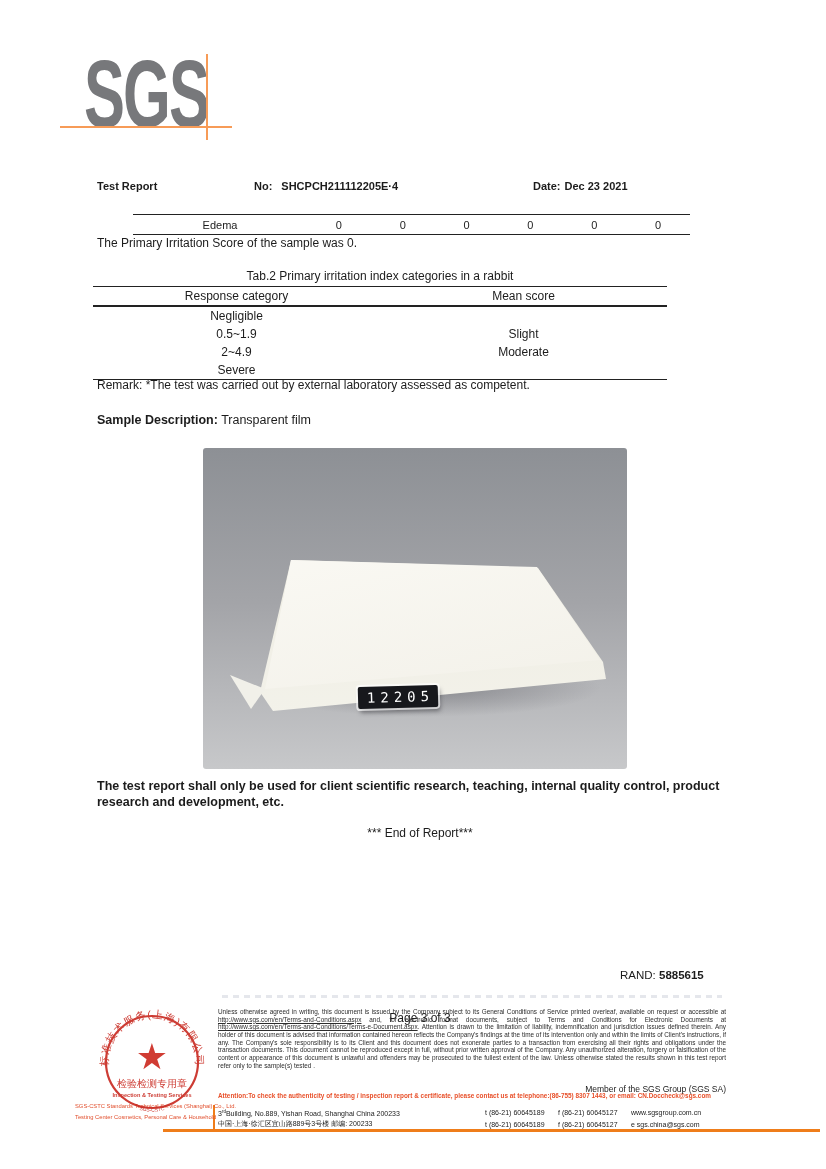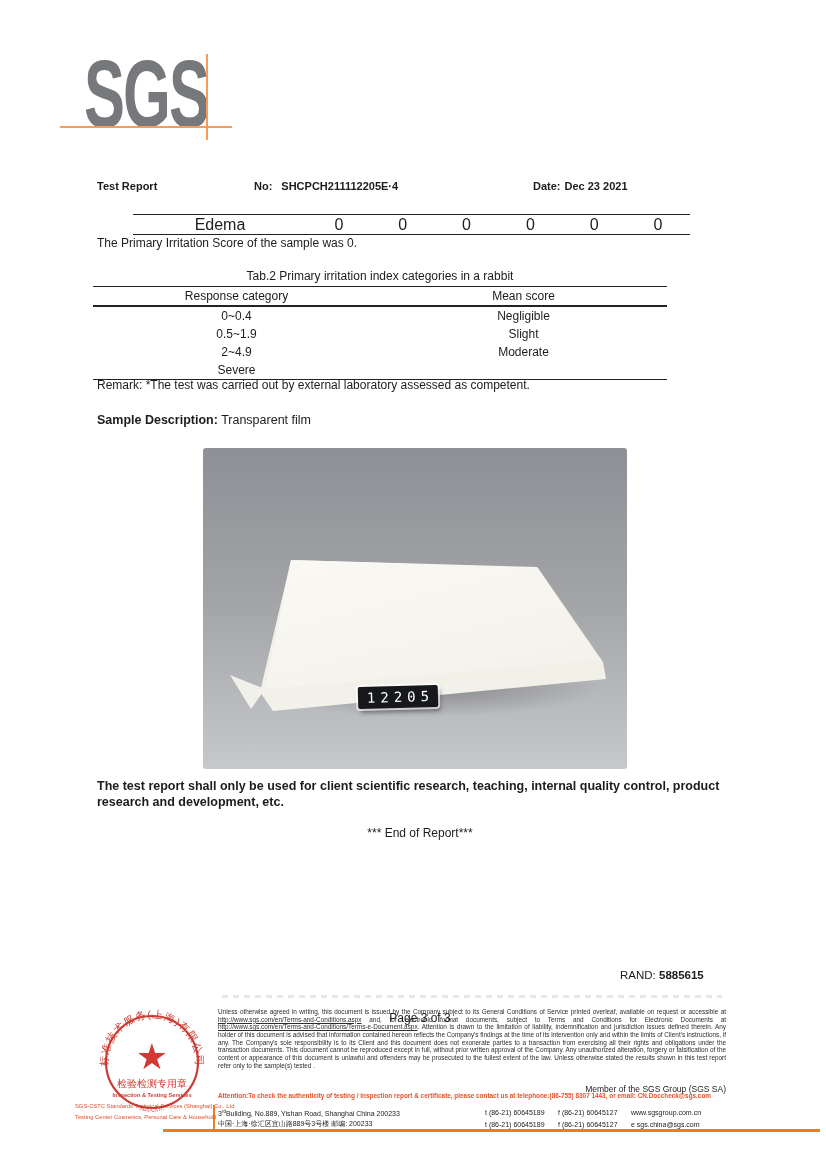--- a/index.html
+++ b/index.html
@@ -16,21 +16,21 @@
   
   .hdr{top:180px;font-size:11px;font-weight:bold;white-space:nowrap;}
   .hdr-title{left:97px;}
   .hdr-no{left:254px;}
   .hdr-no .val{margin-left:9px;}
   .hdr-date{left:533px;}
   .hdr-date .val{margin-left:4px;}
 
   
   .score-strip{left:133px;top:214px;width:557px;height:19px;display:flex;align-items:center;
-               border-top:1.5px solid #222;border-bottom:1.5px solid #222;font-size:16px;}
+               border-top:1.5px solid #222;border-bottom:1.5px solid #222;font-size:11px;}
   .score-strip .lab{width:174px;text-align:center;}
   .score-strip .v{flex:1;text-align:center;}
   .score-note{left:97px;top:236px;font-size:12px;}
 
   
   .tab2-title{left:93px;top:269px;width:574px;text-align:center;font-size:12px;}
   .tab2{left:93px;top:286px;width:574px;border-top:1.5px solid #222;border-bottom:1.5px solid #222;}
   .tab2 .hrow{display:flex;height:18px;align-items:center;border-bottom:2px solid #222;font-size:12px;}
   .tab2 .drow{display:flex;height:18px;align-items:center;font-size:12px;}
   .tab2 .c{width:50%;text-align:center;}
@@ -117,21 +117,20 @@
   </div>
   <div class="abs score-note">The Primary Irritation Score of the sample was 0.</div>
 
   <div class="abs tab2-title">Tab.2 Primary irritation index categories in a rabbit</div>
   <div class="abs tab2">
     <div class="hrow">
       <span class="c">Response category</span>
       <span class="c">Mean score</span>
     </div>
     <div class="drow">
-      <span class="c">0~0.4</span>
       <span class="c">Negligible</span>
     </div>
     <div class="drow">
       <span class="c">0.5~1.9</span>
       <span class="c">Slight</span>
     </div>
     <div class="drow">
       <span class="c">2~4.9</span>
       <span class="c">Moderate</span>
     </div>

